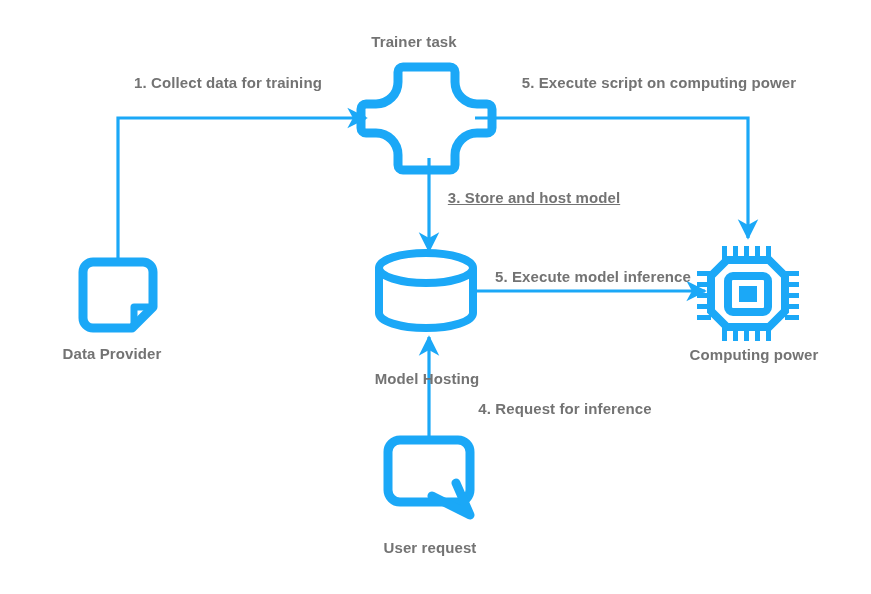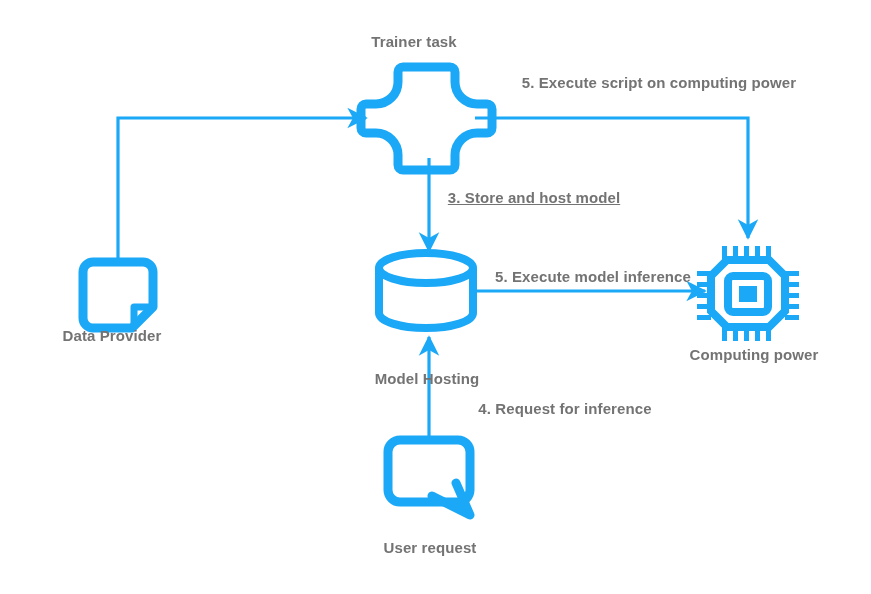--- a/index.html
+++ b/index.html
@@ -161,32 +161,33 @@
         <rect x="785" y="315" width="14" height="5"></rect>
       </g>
     </g>
 
     <g>
       <rect x="388" y="440" width="82" height="62" rx="12" ry="12" fill="none" stroke="#1BA8F7" stroke-width="9"></rect>
       <path d="M 432 496 L 470 515 L 456 483" fill="none" stroke="#1BA8F7" stroke-width="9" stroke-linejoin="round" stroke-linecap="round"></path>
     </g>
   </svg>
 
+  <div class="edge-label lbl-center" style="left:228px; top:74px;">1. Collect data for training</div>
 
   <div class="edge-label lbl-center" style="left:659px; top:74px;">5. Execute script on computing power</div>
 
   <div class="edge-label lbl-center" style="left:534px; top:189px;text-decoration:underline;">3. Store and host model</div>
 
   <div class="edge-label lbl-center" style="left:565px; top:400px;">4. Request for inference</div>
 
   <div class="edge-label lbl-center" style="left:593px; top:268px;text-align:right;">5. Execute model inference</div>
 
   <div class="node-label lbl-center" style="left:414px; top:33px;">Trainer task</div>
 
-  <div class="node-label lbl-center" style="left:112px; top:327px;">Data Provider</div>
+  <div class="node-label lbl-center" style="left:112px; top:345px;">Data Provider</div>
 
   <div class="node-label lbl-center" style="left:427px; top:350px;margin-top:20px;">Model Hosting</div>
 
   <div class="node-label lbl-center" style="left:754px; top:346px;">Computing power</div>
 
   <div class="node-label lbl-center" style="left:430px; top:539px;">User request</div>
 
 </div>
 
 </body></html>

